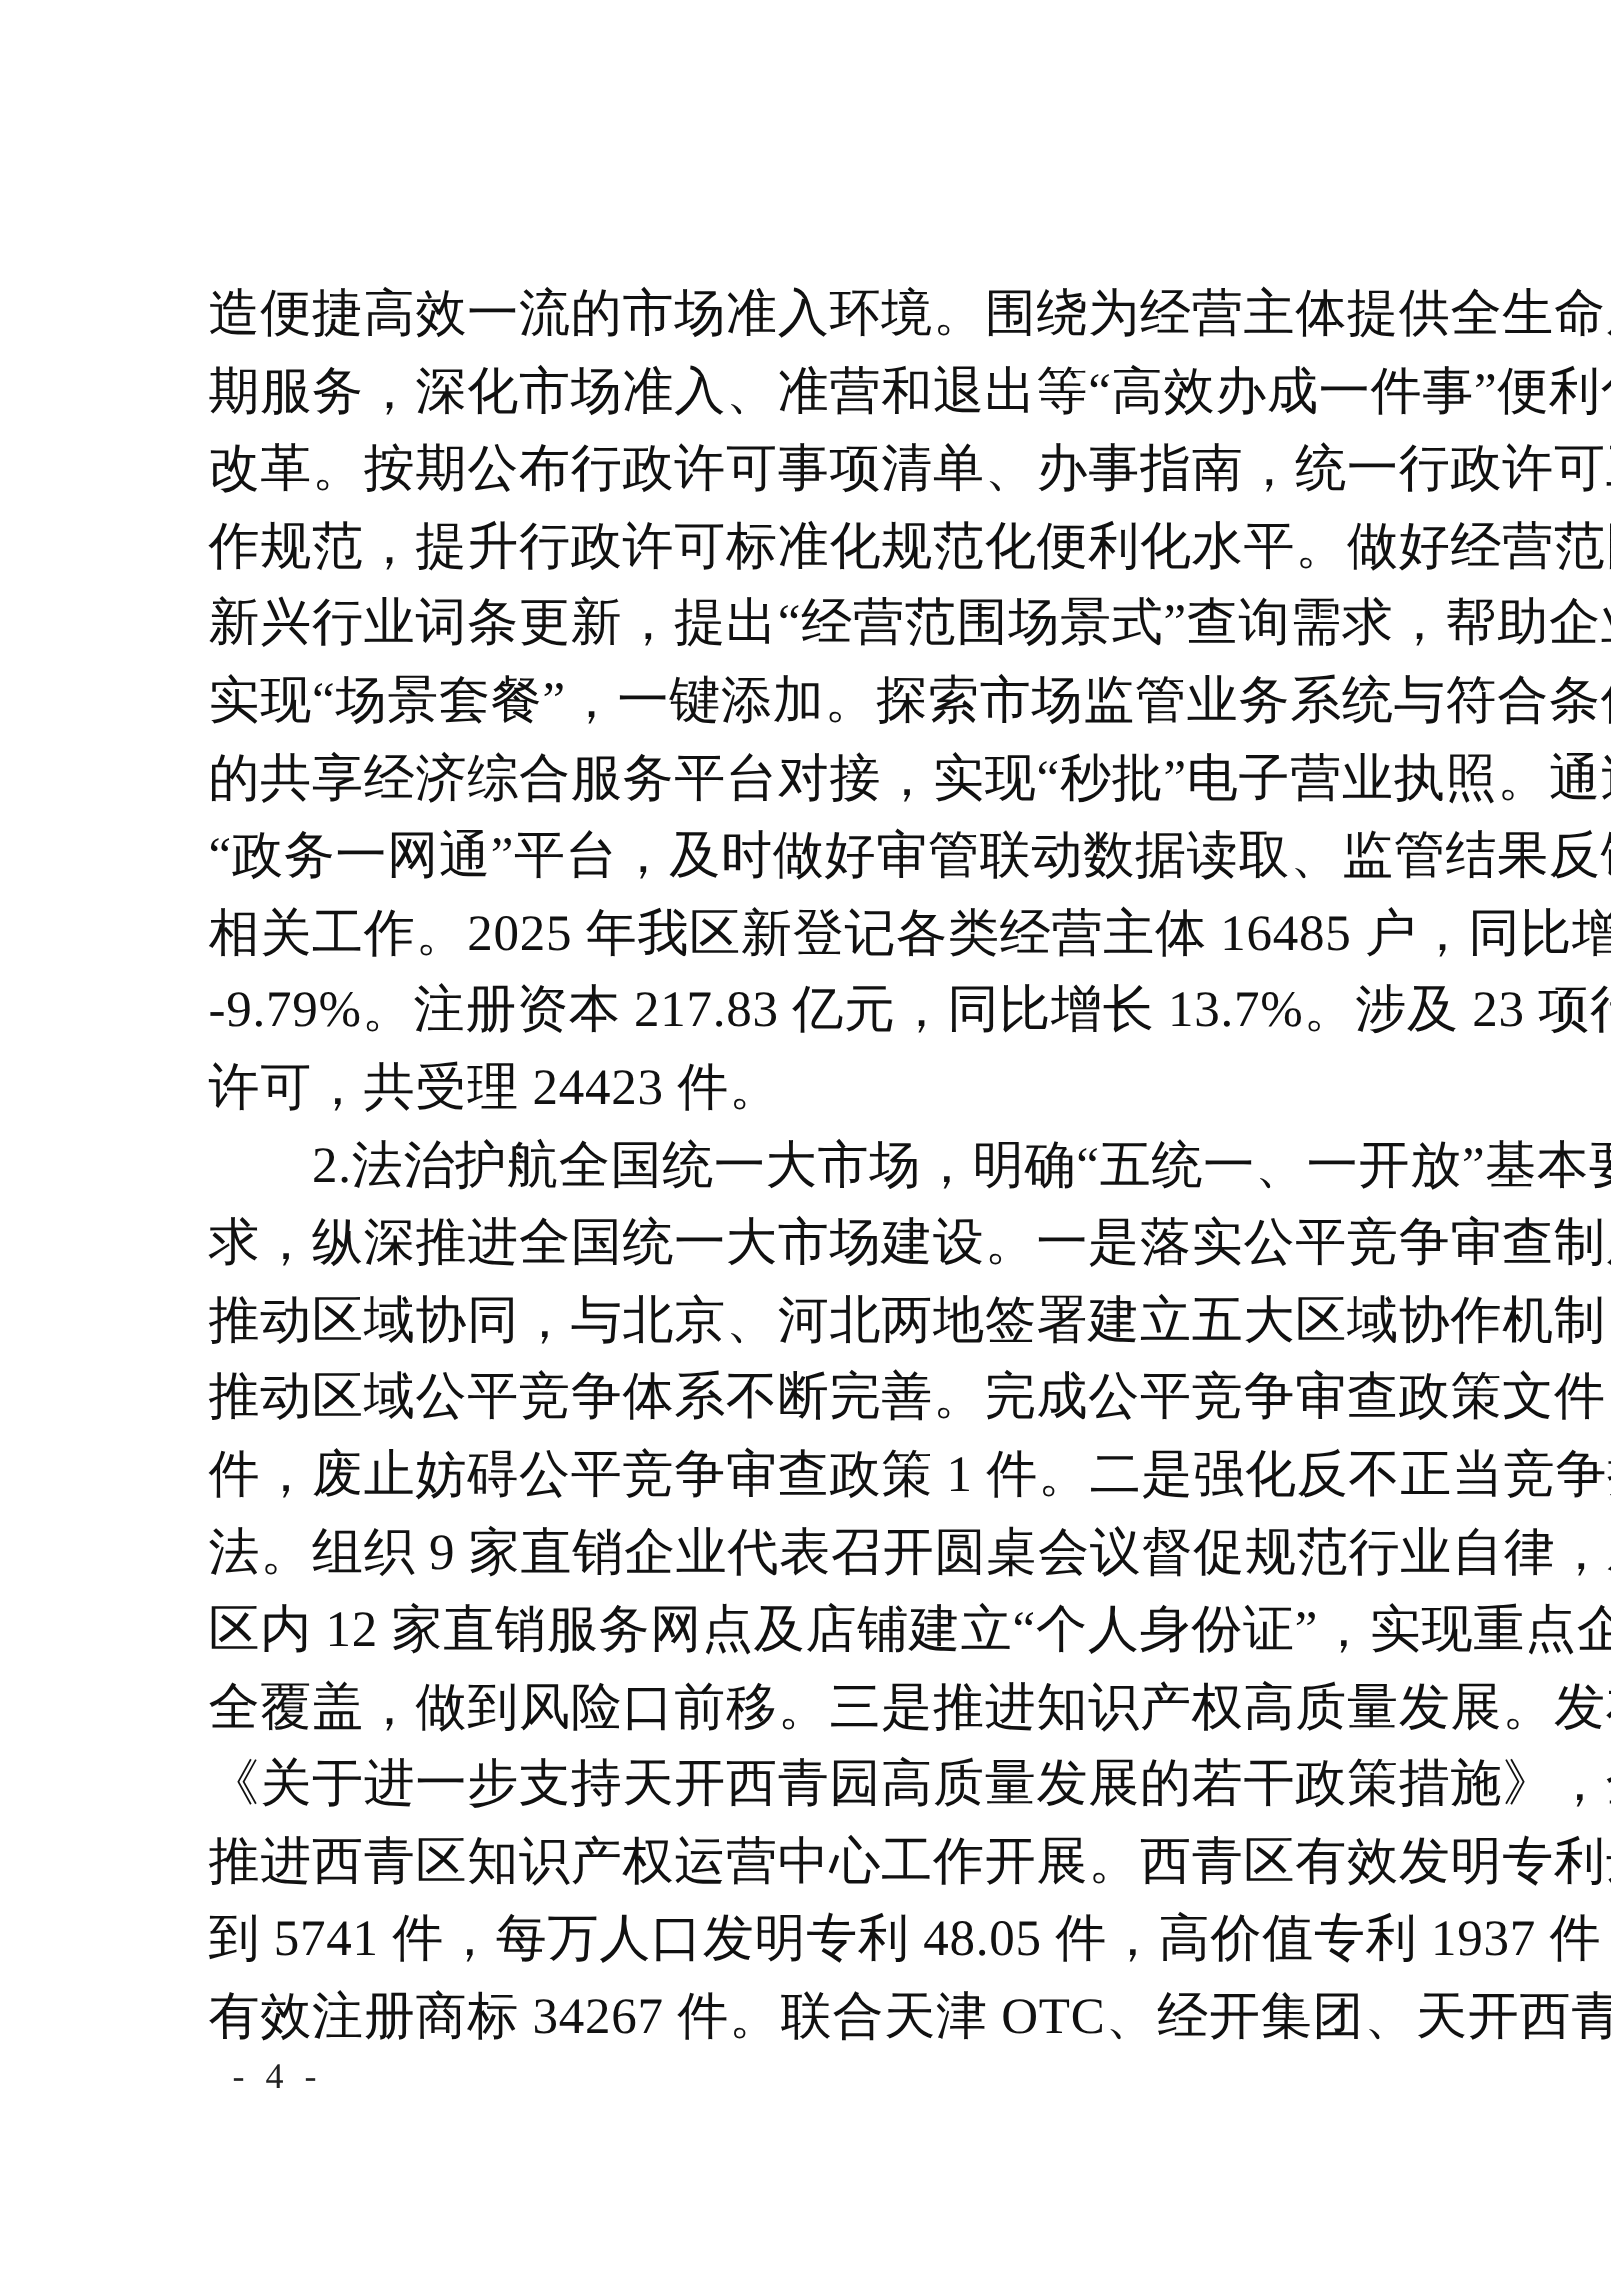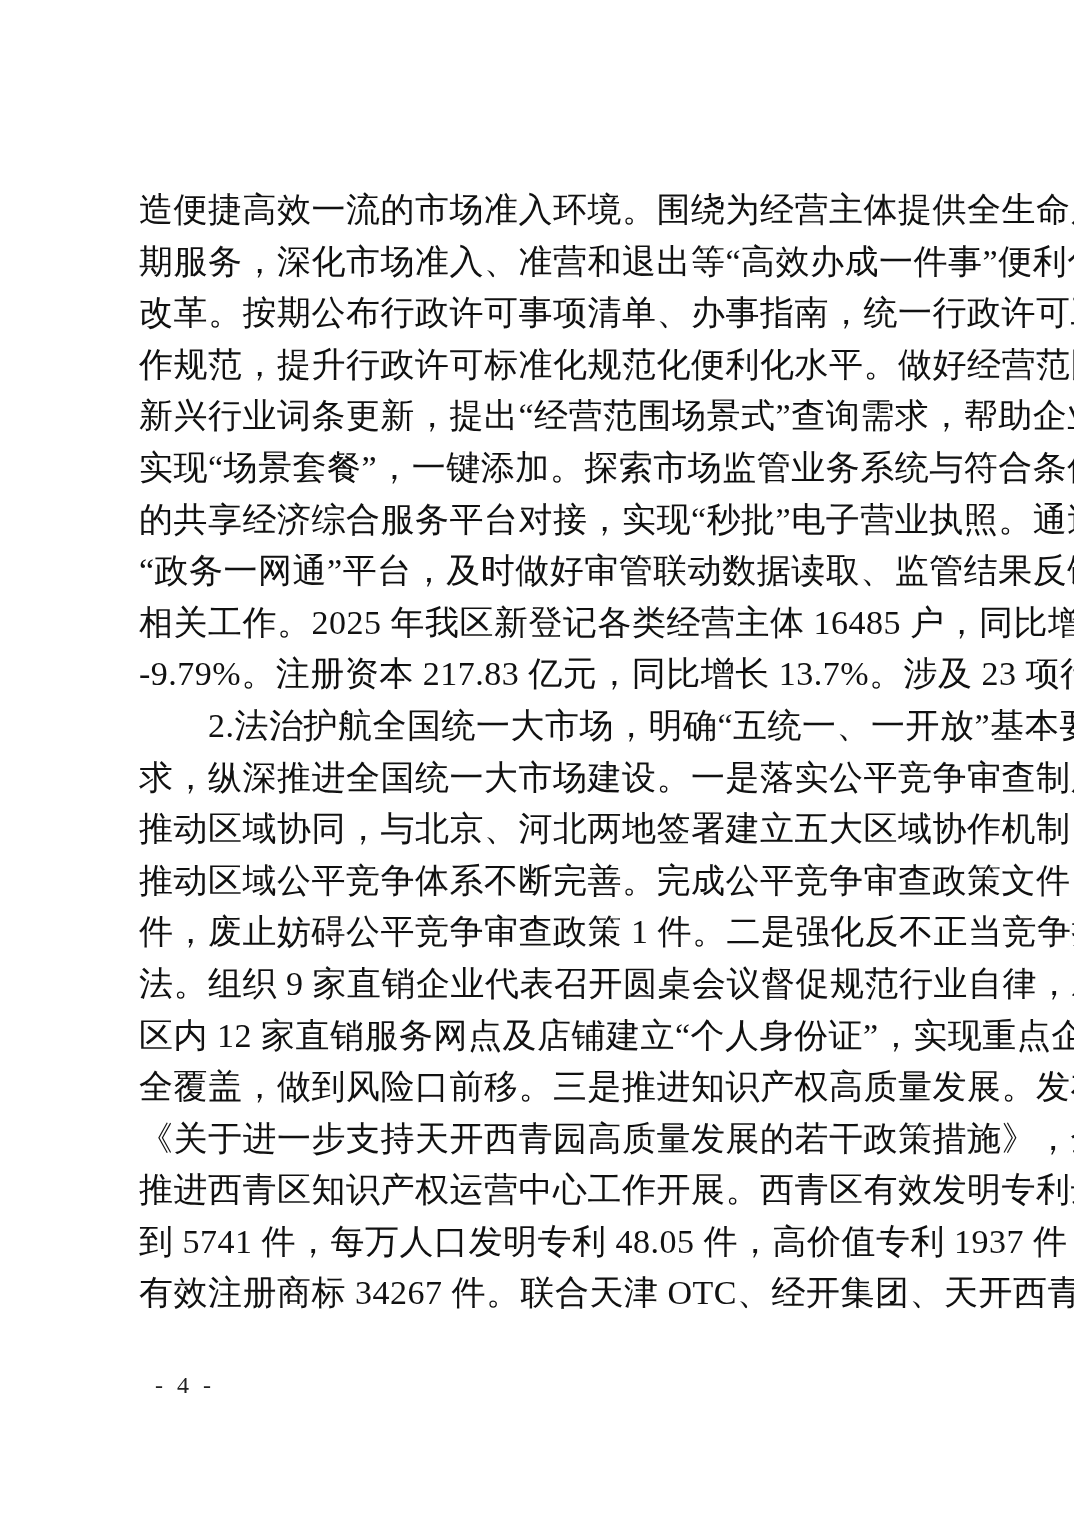--- a/index.html
+++ b/index.html
@@ -56,20 +56,21 @@
       <div class="line">造便捷高效一流的市场准入环境。围绕为经营主体提供全生命周</div>
       <div class="line">期服务，深化市场准入、准营和退出等“高效办成一件事”便利化</div>
       <div class="line">改革。按期公布行政许可事项清单、办事指南，统一行政许可工</div>
       <div class="line">作规范，提升行政许可标准化规范化便利化水平。做好经营范围</div>
       <div class="line">新兴行业词条更新，提出“经营范围场景式”查询需求，帮助企业</div>
       <div class="line">实现“场景套餐”，一键添加。探索市场监管业务系统与符合条件</div>
       <div class="line">的共享经济综合服务平台对接，实现“秒批”电子营业执照。通过</div>
       <div class="line">“政务一网通”平台，及时做好审管联动数据读取、监管结果反馈</div>
       <div class="line">相关工作。2025 年我区新登记各类经营主体 16485 户，同比增长</div>
       <div class="line">-9.79%。注册资本 217.83 亿元，同比增长 13.7%。涉及 23 项行政</div>
+      <div class="line short-last">许可，共受理 24423 件。</div>
       <div class="line indent">2.法治护航全国统一大市场，明确“五统一、一开放”基本要</div>
       <div class="line">求，纵深推进全国统一大市场建设。一是落实公平竞争审查制度，</div>
       <div class="line">推动区域协同，与北京、河北两地签署建立五大区域协作机制，</div>
       <div class="line">推动区域公平竞争体系不断完善。完成公平竞争审查政策文件 3</div>
       <div class="line">件，废止妨碍公平竞争审查政策 1 件。二是强化反不正当竞争执</div>
       <div class="line">法。组织 9 家直销企业代表召开圆桌会议督促规范行业自律，对</div>
       <div class="line">区内 12 家直销服务网点及店铺建立“个人身份证”，实现重点企业</div>
       <div class="line">全覆盖，做到风险口前移。三是推进知识产权高质量发展。发布</div>
       <div class="line">《关于进一步支持天开西青园高质量发展的若干政策措施》，全面</div>
       <div class="line">推进西青区知识产权运营中心工作开展。西青区有效发明专利达</div>

